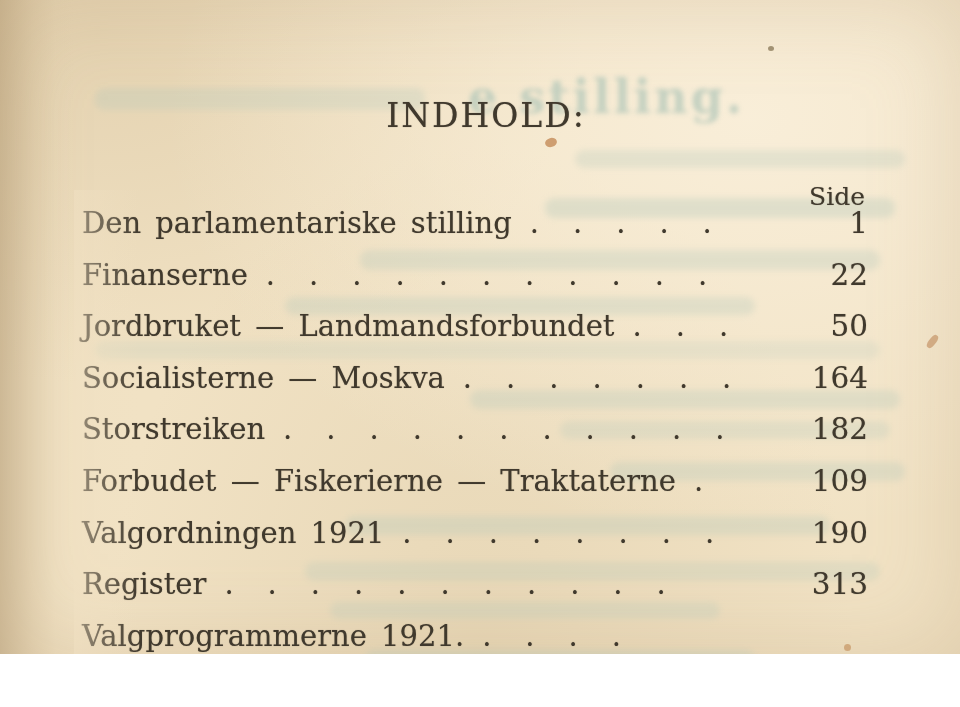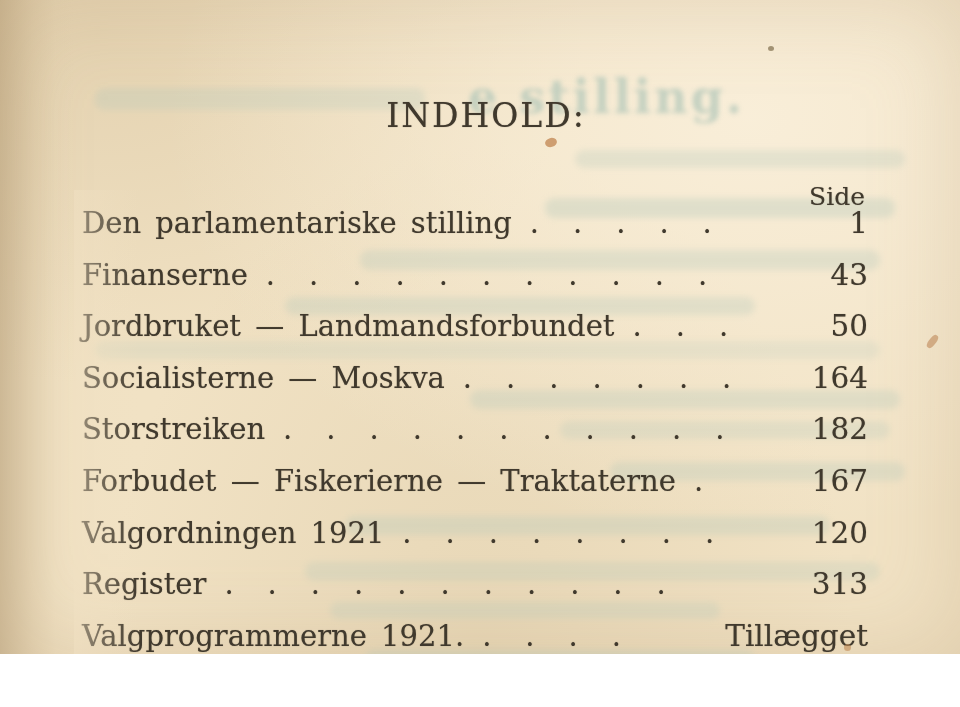--- a/index.html
+++ b/index.html
@@ -90,28 +90,28 @@
     <div class="ghost-bar" style="left:330px;top:602px;width:390px;height:17px;opacity:.26"></div>
     <div class="ghost-bar" style="left:365px;top:650px;width:390px;height:18px;opacity:.30"></div>
     <div class="ghost-bar" style="left:310px;top:682px;width:590px;height:18px;opacity:.30"></div>
   </div>
 
   <div class="content">
     <h1 class="page-title">INDHOLD:</h1>
     <span class="side-label">Side</span>
     <div class="toc" id="toc-rows">
         <div class="row"><span class="row-title">Den parlamentariske stilling</span><span class="row-dots">.....</span><span class="row-page">1</span></div>
-        <div class="row"><span class="row-title">Finanserne</span><span class="row-dots">...........</span><span class="row-page">43</span></div>
+        <div class="row"><span class="row-title">Finanserne</span><span class="row-dots">...........</span><span class="row-page">22</span></div>
         <div class="row"><span class="row-title">Jordbruket — Landmandsforbundet</span><span class="row-dots">...</span><span class="row-page">50</span></div>
         <div class="row"><span class="row-title">Socialisterne — Moskva</span><span class="row-dots">.......</span><span class="row-page">164</span></div>
         <div class="row"><span class="row-title">Storstreiken</span><span class="row-dots">...........</span><span class="row-page">182</span></div>
-        <div class="row"><span class="row-title">Forbudet — Fiskerierne — Traktaterne</span><span class="row-dots">.</span><span class="row-page">167</span></div>
-        <div class="row"><span class="row-title">Valgordningen 1921</span><span class="row-dots">........</span><span class="row-page">120</span></div>
+        <div class="row"><span class="row-title">Forbudet — Fiskerierne — Traktaterne</span><span class="row-dots">.</span><span class="row-page">109</span></div>
+        <div class="row"><span class="row-title">Valgordningen 1921</span><span class="row-dots">........</span><span class="row-page">190</span></div>
         <div class="row"><span class="row-title">Register</span><span class="row-dots">...........</span><span class="row-page">313</span></div>
-        <div class="row"><span class="row-title">Valgprogrammerne 1921.</span><span class="row-dots">....</span><span class="row-page">Tillægget</span></div>
+        <div class="row"><span class="row-title">Valgprogrammerne 1921.</span><span class="row-dots">....</span></div>
       </div>
   </div>
 
   <div class="fade-left"></div>
   <div class="edge-left"></div>
 
   <span class="speck s1"></span>
   <span class="speck s2"></span>
   <span class="speck s3"></span>
   <span class="speck s4"></span>

